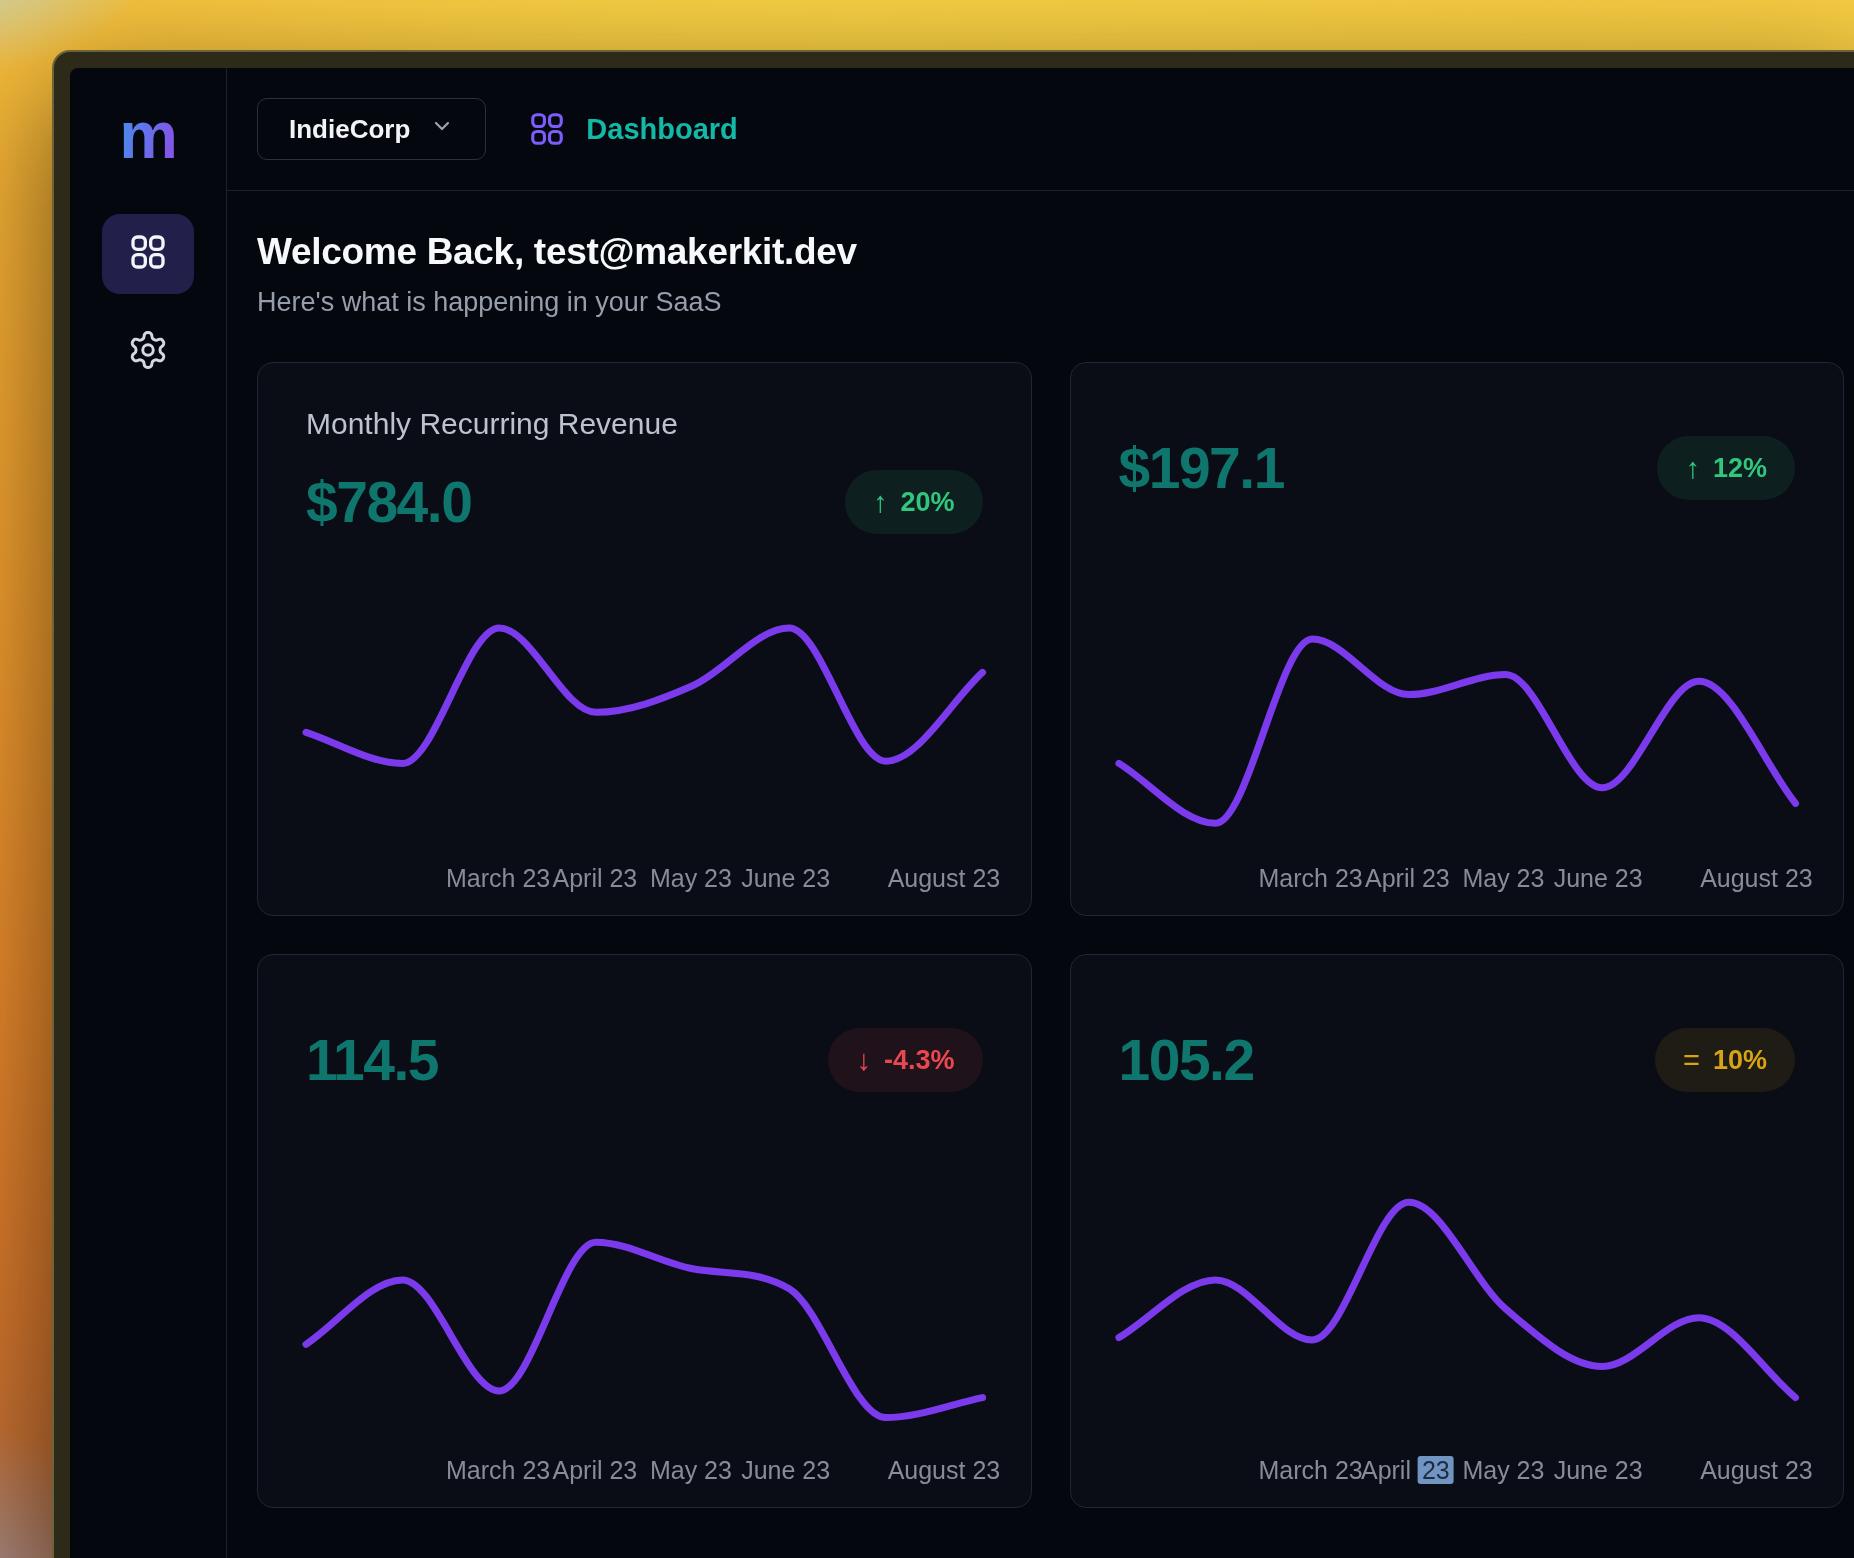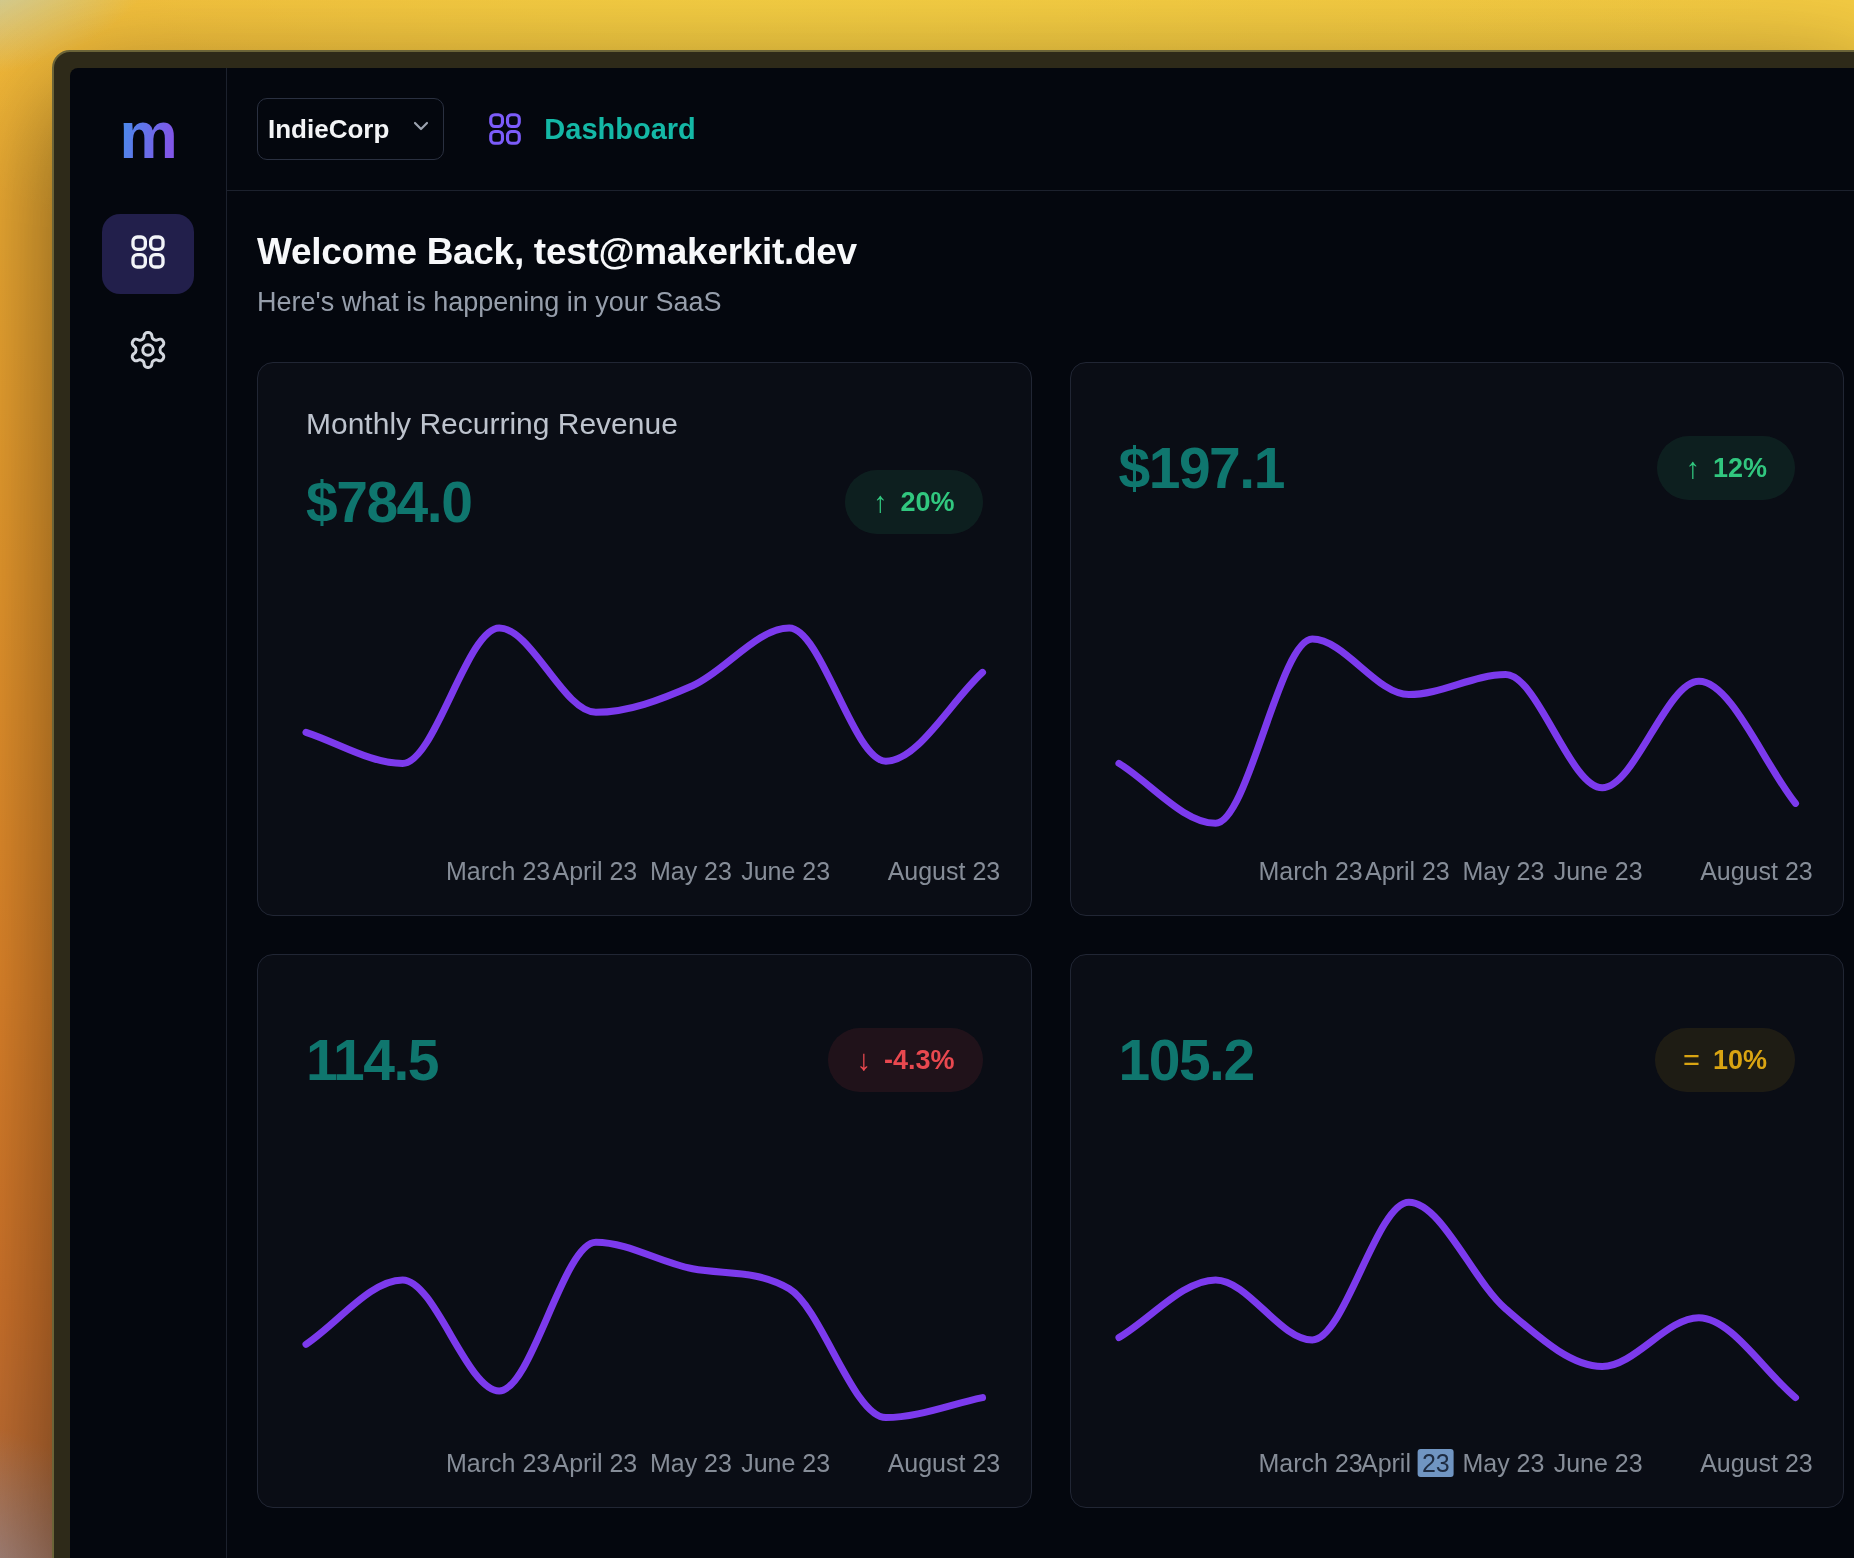--- a/index.html
+++ b/index.html
@@ -41,21 +41,21 @@
   }
   .nav-item.active{background:#221f4b;margin-top:46px;}
   .nav-item.plain{margin-top:18px;color:#d3d7de;}
   
   .main{flex:1;display:flex;flex-direction:column;min-width:0;}
   .topbar{
     height:122px;flex-shrink:0;display:flex;align-items:center;
     padding-left:30px;border-bottom:1px solid #1c212d;
   }
   .ws-btn{
-    display:flex;align-items:center;gap:20px;height:62px;padding:0 10px;
+    display:flex;align-items:center;gap:20px;height:62px;padding:0 31px;
     background:transparent;border:1px solid #2a3040;border-radius:10px;
     color:#f3f4f6;font-size:26px;font-weight:600;font-family:inherit;cursor:pointer;
   }
   .dash-group{display:flex;align-items:center;gap:20px;margin-left:42px;}
   .dash-title{font-size:29px;font-weight:600;color:#14b8a6;}
   
   .content{flex:1;padding:40px 32px 0 30px;min-height:0;}
   .welcome-h{font-size:37px;font-weight:700;color:#f7f8fa;margin:0;letter-spacing:-.3px;}
   .welcome-sub{font-size:27px;color:#969eab;margin:14px 0 0 0;font-weight:400;}
   .cards{margin-top:44px;display:grid;grid-template-columns:1fr 1fr;gap:38px;}
@@ -72,21 +72,21 @@
     border-radius:999px;font-size:27px;font-weight:600;white-space:nowrap;
   }
   .badge .glyph{font-size:29px;font-weight:400;}
   .badge.green{background:rgba(49,199,127,.10);color:#31c77f;}
   .badge.red{background:rgba(232,72,79,.10);color:#e8484f;}
   .badge.amber{background:rgba(217,164,18,.10);color:#d9a412;}
   .chart-wrap{margin-top:auto;}
   svg.chart{display:block;width:100%;height:236px;overflow:visible;}
   .x-labels{position:relative;height:36px;margin-top:12px;}
   .x-label{
-    position:absolute;top:8px;transform:translateX(-50%);
+    position:absolute;top:15px;transform:translateX(-50%);
     font-size:25px;color:#868d98;white-space:nowrap;
   }
   .sel{background:#7095c2;color:#1e2c42;border-radius:3px;padding:0 4px;}
 </style>
 </head>
 <body>
 
 <div class="window">
   <div class="window-inner">
 

